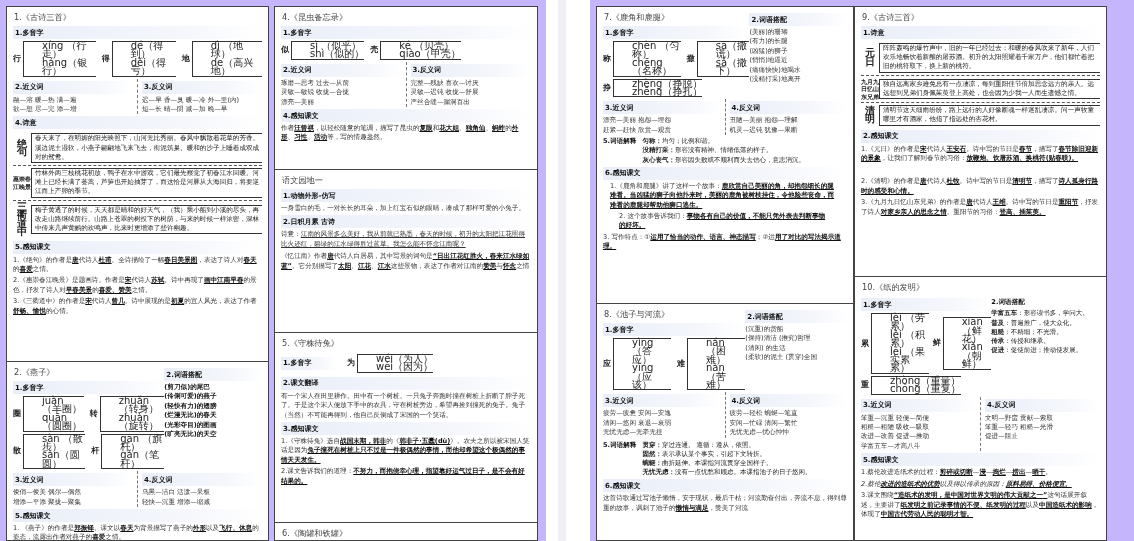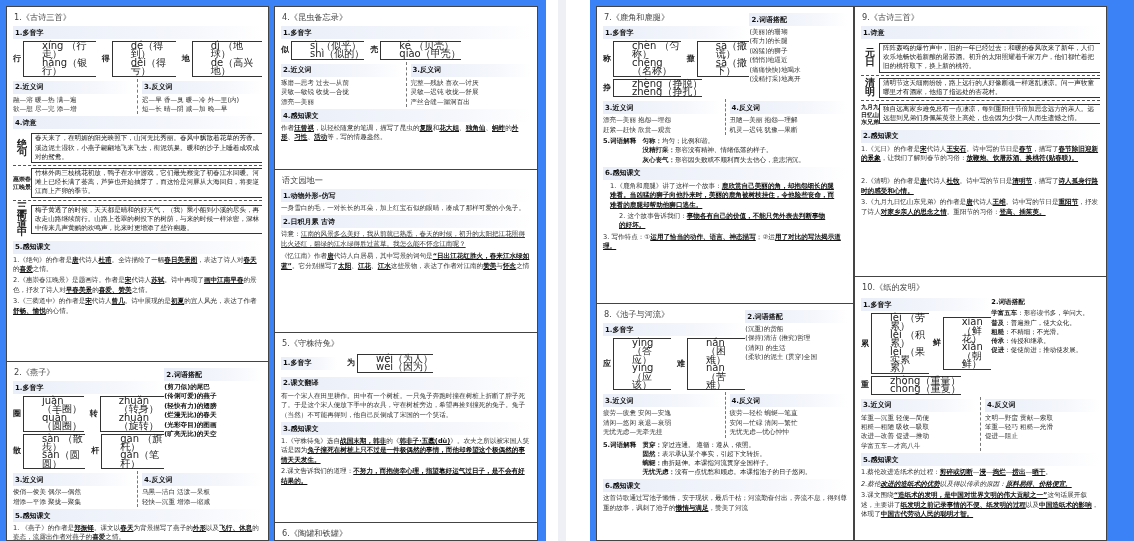--- a/index.html
+++ b/index.html
@@ -1,17 +1,17 @@
 <!DOCTYPE html>
 <html><head>
 <meta charset="utf-8">
 <style>
 *{box-sizing:border-box;margin:0;padding:0}
 html,body{width:1134px;height:541px;overflow:hidden;background:#fff;font-family:"DejaVu Sans","Liberation Sans",sans-serif;color:#222}
-.page{position:absolute;top:0;height:541px;background:#3b82f6}
+.page{position:absolute;top:0;height:541px;background:#c4b5fd}
 #p1{left:0;width:546px}
 #p2{left:590px;width:544px}
 .gap{position:absolute;left:546px;top:0;width:44px;height:541px;background:#fff}
 .gapbar{position:absolute;left:558px;top:0;width:8px;height:541px;background:#eef0f5}
 .col{position:absolute;top:6px;border:1px solid #444;background:#fff;overflow:hidden}
 .box{border-bottom:1.5px solid #444;padding:4px 6px 3px 6px;overflow:hidden}
 .box:last-child{border-bottom:none}
 .ttl{font-size:8.2px;color:#444;margin:1px 0 3px 1px}
 .sh{font-size:7px;font-weight:bold;background:linear-gradient(90deg,#e9eef8,#f5f7fc 70%,#fff);padding:1.5px 2px;margin:2px 0 2px 0;color:#111}
 .t{font-size:6.6px;line-height:9.4px;color:#333}
@@ -432,26 +432,26 @@
   <div class="col" style="left:264px;width:253px;height:535px">
     <div class="box" style="height:270px">
       <div class="ttl">9.《古诗三首》</div>
       <div class="sh">1.诗意</div>
       <div>
           <div class="poem">
             <div class="pn">元日</div>
             <div class="pt">阵阵轰鸣的爆竹声中，旧的一年已经过去；和暖的春风吹来了新年，人们欢乐地畅饮着新酿的屠苏酒。初升的太阳照耀着千家万户，他们都忙着把旧的桃符取下，换上新的桃符。</div>
           </div>
           <div class="poem">
+            <div class="pn" style="font-size: 6px; line-height: 7.5px;">九月九日忆山东兄弟</div>
+            <div class="pt">独自远离家乡难免总有一点凄凉，每到重阳佳节倍加思念远方的亲人。远远想到兄弟们身佩茱萸登上高处，也会因为少我一人而生遗憾之情。</div>
+          </div>
+          <div class="poem">
             <div class="pn">清明</div>
             <div class="pt">清明节这天细雨纷纷，路上远行的人好像断魂一样迷乱凄凉。问一声牧童哪里才有酒家，他指了指远处的杏花村。</div>
-          </div>
-          <div class="poem">
-            <div class="pn" style="font-size: 6px; line-height: 7.5px;">九月九日忆山东兄弟</div>
-            <div class="pt">独自远离家乡难免总有一点凄凉，每到重阳佳节倍加思念远方的亲人。远远想到兄弟们身佩茱萸登上高处，也会因为少我一人而生遗憾之情。</div>
           </div>
         </div>
       <div class="sh">2.感知课文</div>
       <div>
           <div class="t" style="margin: 1px 0px 2px;"><span>1.《元日》的作者是</span><span class="u">宋</span><span>代诗人</span><span class="u">王安石</span><span>。诗中写的节日是</span><span class="u">春节</span><span>，描写了</span><span class="u">春节除旧迎新的景象</span><span>，让我们了解到春节的习俗：</span><span class="u">放鞭炮、饮屠苏酒、换桃符(贴春联)。</span></div>
           <div class="t" style="margin: 14px 0px 2px;"><span>2.《清明》的作者是</span><span class="u">唐</span><span>代诗人</span><span class="u">杜牧</span><span>。诗中写的节日是</span><span class="u">清明节</span><span>，描写了</span><span class="u">诗人孤身行路时的感受和心情。</span></div>
           <div class="t" style="margin: 1px 0px 2px;"><span>3.《九月九日忆山东兄弟》的作者是</span><span class="u">唐</span><span>代诗人</span><span class="u">王维</span><span>。诗中写的节日是</span><span class="u">重阳节</span><span>，抒发了诗人</span><span class="u">对家乡亲人的思念之情</span><span>。重阳节的习俗：</span><span class="u">登高、插茱萸。</span></div>
         </div>
     </div>
 

